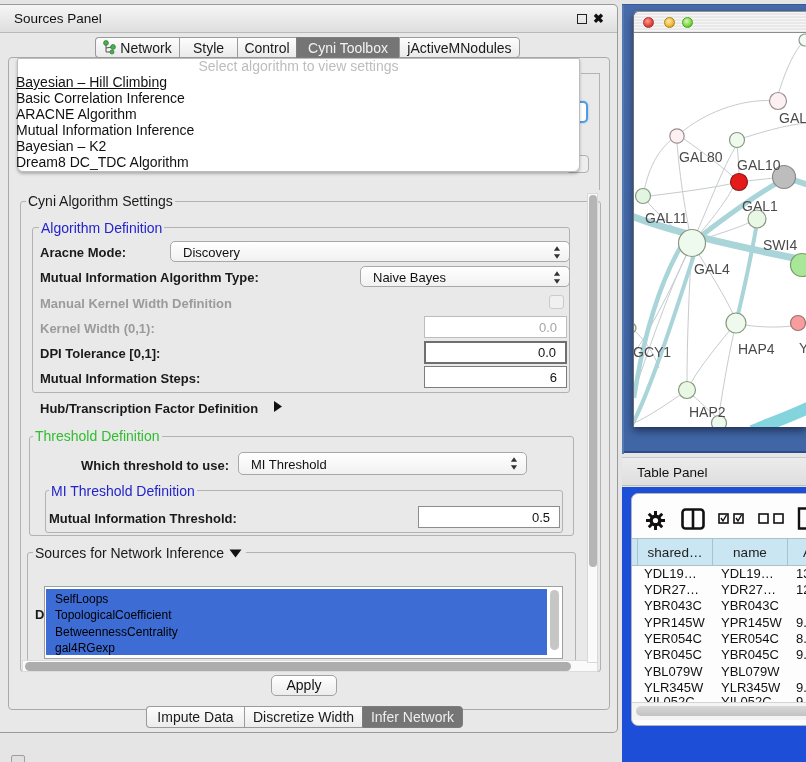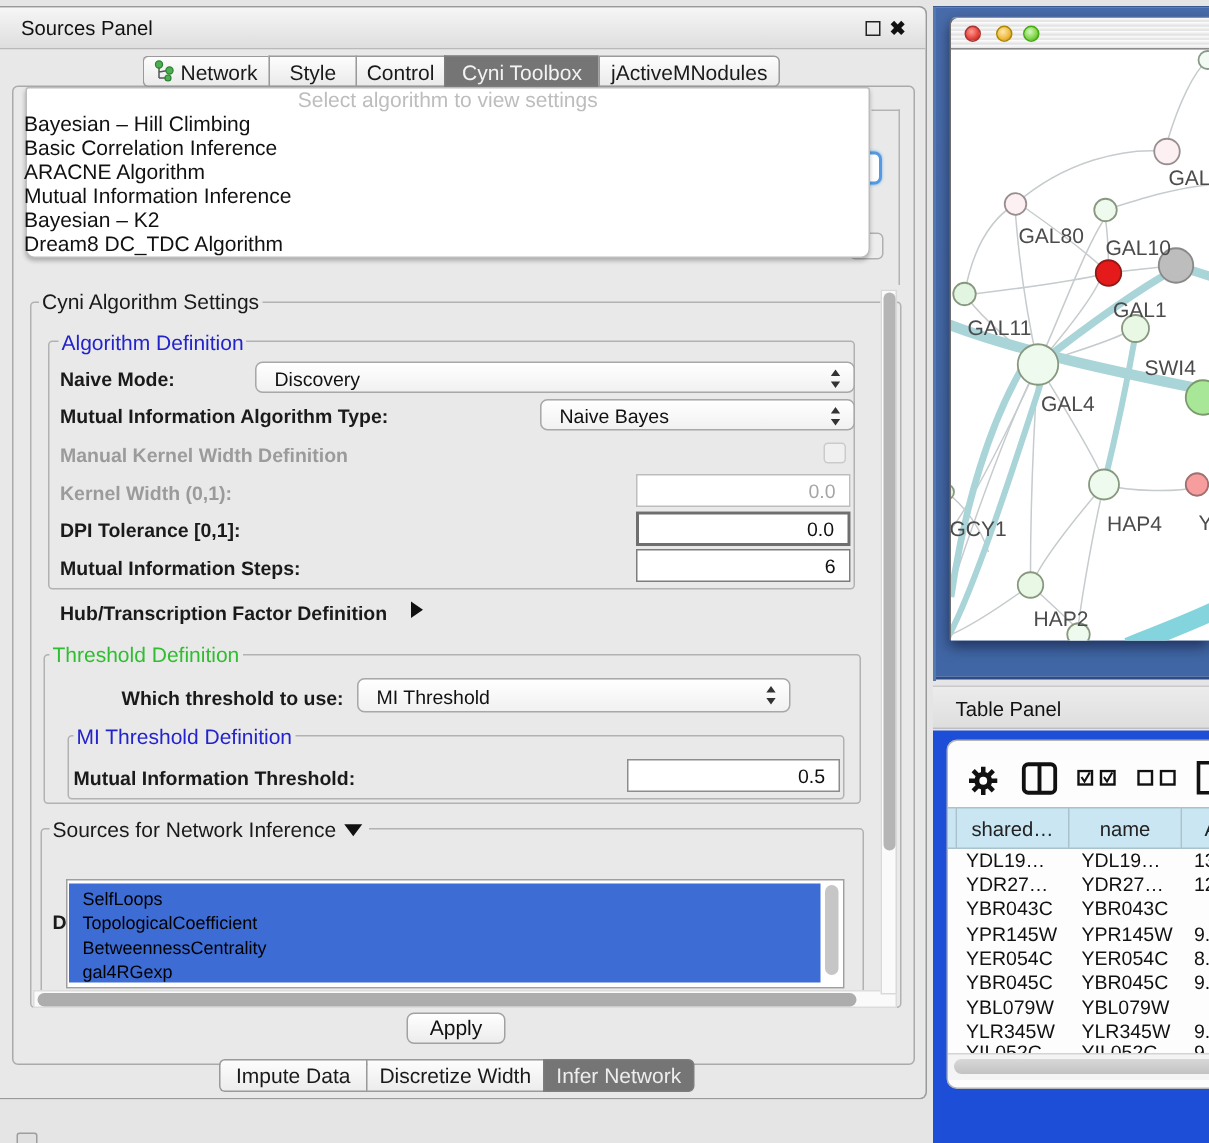--- a/index.html
+++ b/index.html
@@ -147,21 +147,21 @@
   <div class="abs frag-line-h"></div>
   <div class="abs frag-combo"></div>
   <div class="abs frag-field"></div>
 
   <div class="abs group" style="left:20px; top:201px; width:581px; height:471px;"></div>
   <div class="glabel" style="left:26px; top:193px; color:#1a1a1a;">Cyni Algorithm Settings</div>
 
   <div class="abs group" style="left:32px; top:227px; width:538px; height:166px;"></div>
   <div class="glabel" style="left:39px; top:220px; color:#2323cc;">Algorithm Definition</div>
 
-  <div class="abs blabel" style="left:40px; top:245px;">Naive Mode:</div>
+  <div class="abs blabel" style="left:40px; top:245px;">Aracne Mode:</div>
   <div class="combo" style="left:170px; top:241px; width:400px; height:21px;">
     <span class="ctext">Discovery</span>
     <svg class="arr" viewBox="0 0 9 14">
         <path d="M4.5,0 L8,5 L1,5 Z M4.5,14 L8,9 L1,9 Z" fill="#333"></path>
       </svg>
   </div>
 
   <div class="abs blabel" style="left:40px; top:270px;">Mutual Information Algorithm Type:</div>
   <div class="combo" style="left:360px; top:266px; width:210px; height:21px;">
     <span class="ctext">Naive Bayes</span>
@@ -390,21 +390,21 @@
         <div class="trow" style="left:164px; top:200px;">9.</div>
 
       <div style="position:absolute; left:0; top:208px; width:180px; height:18px; background:#f4f4f4; border-top:1px solid #d4d4d4;">
         <div style="position:absolute; left:4px; top:3px; width:176px; height:10px; background:linear-gradient(#d8d8d8,#c2c2c2); border-radius:6px;"></div>
       </div>
     </div>
   </div>
 
   <div class="abs" id="popup">
     <div class="hdr">Select algorithm to view settings</div>
-    <div class="it" style="top:15px;">Bayesian – Hill Climbing</div>
+    <div class="it" style="top:15px;text-decoration:underline;">Bayesian – Hill Climbing</div>
     <div class="it" style="top:31px;">Basic Correlation Inference</div>
     <div class="it" style="top:47px; font-weight:normal;">ARACNE Algorithm</div>
     <div class="it" style="top:63px;">Mutual Information Inference</div>
     <div class="it" style="top:79px;">Bayesian – K2</div>
     <div class="it" style="top:95px;">Dream8 DC_TDC Algorithm</div>
   </div>
 
 </div>
 
 </body></html>

